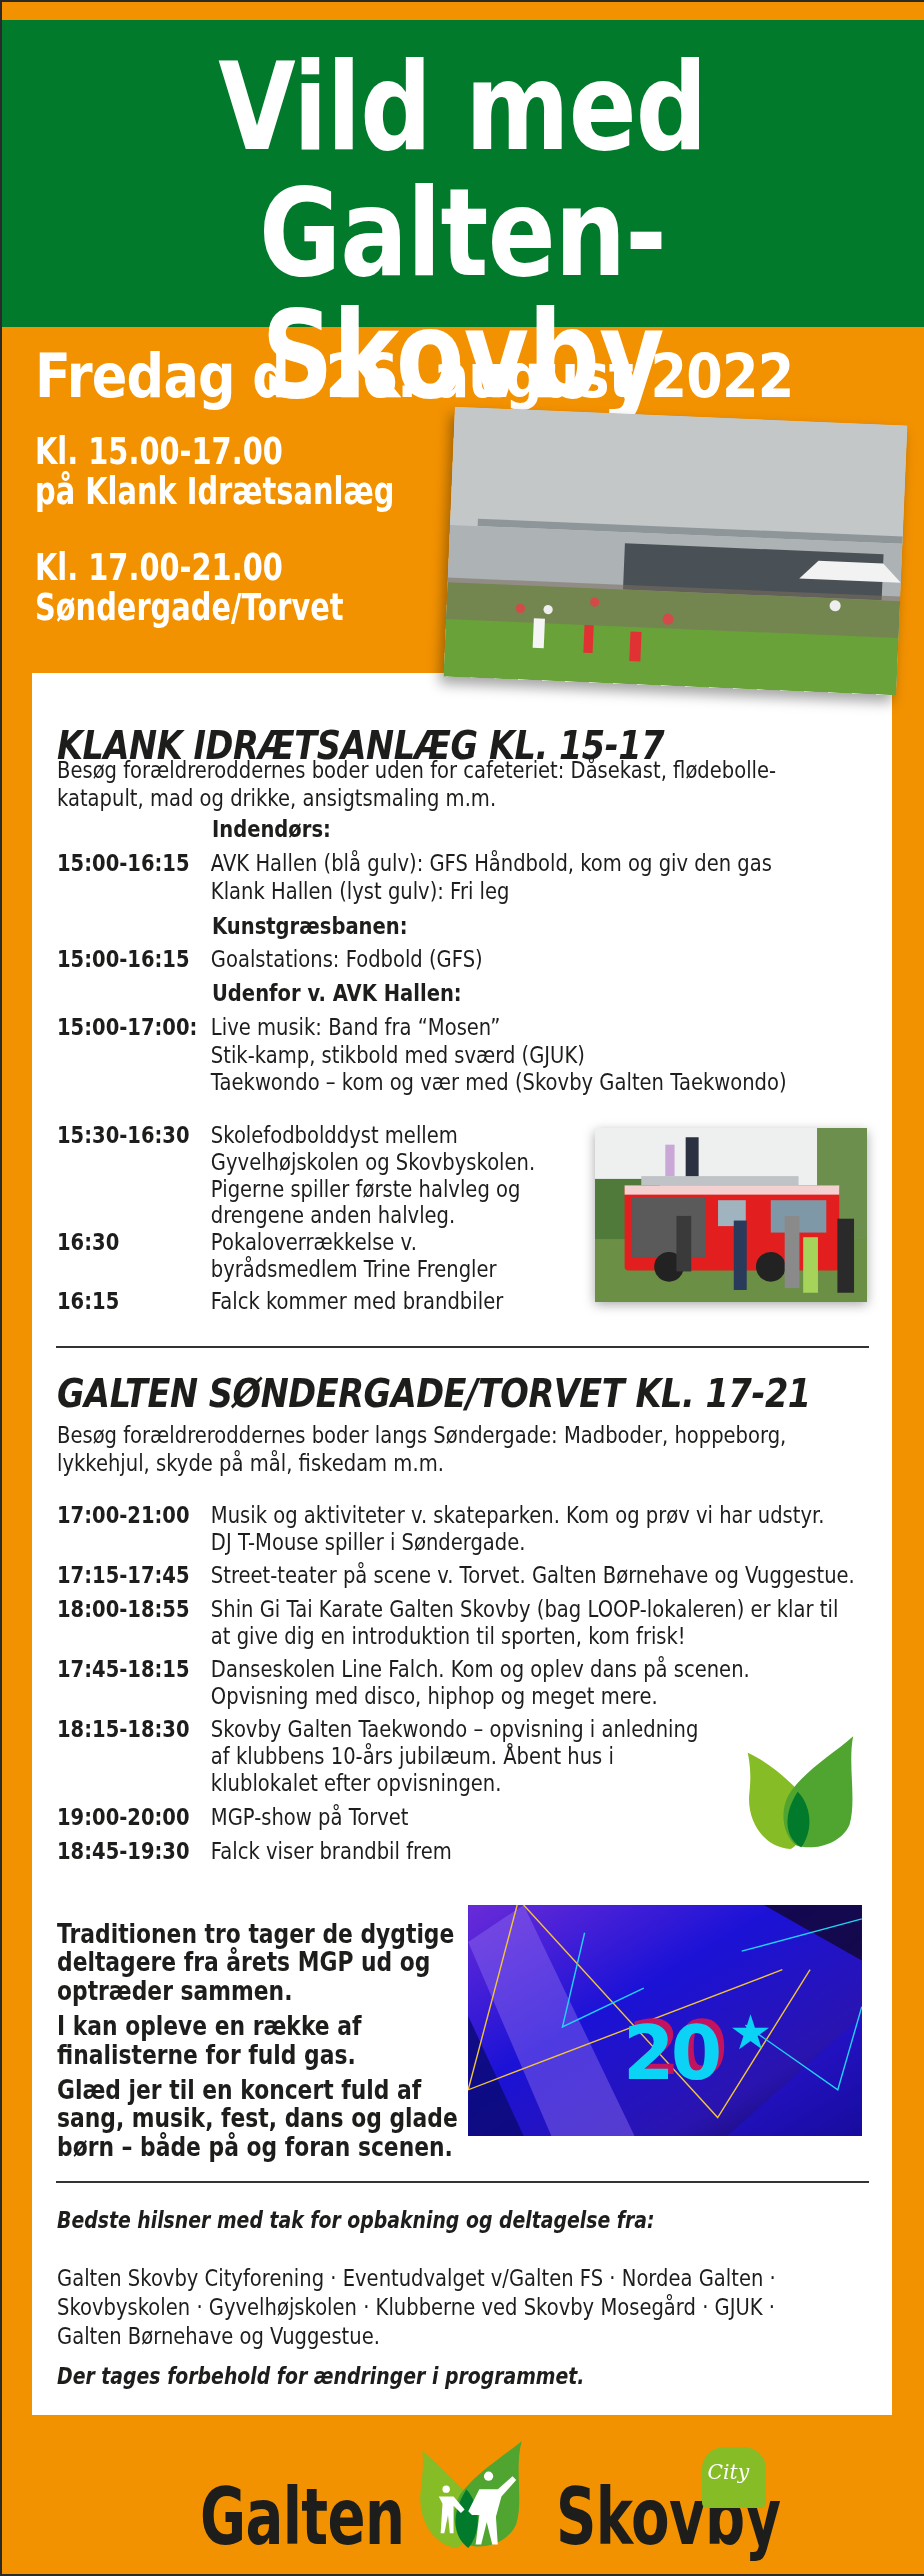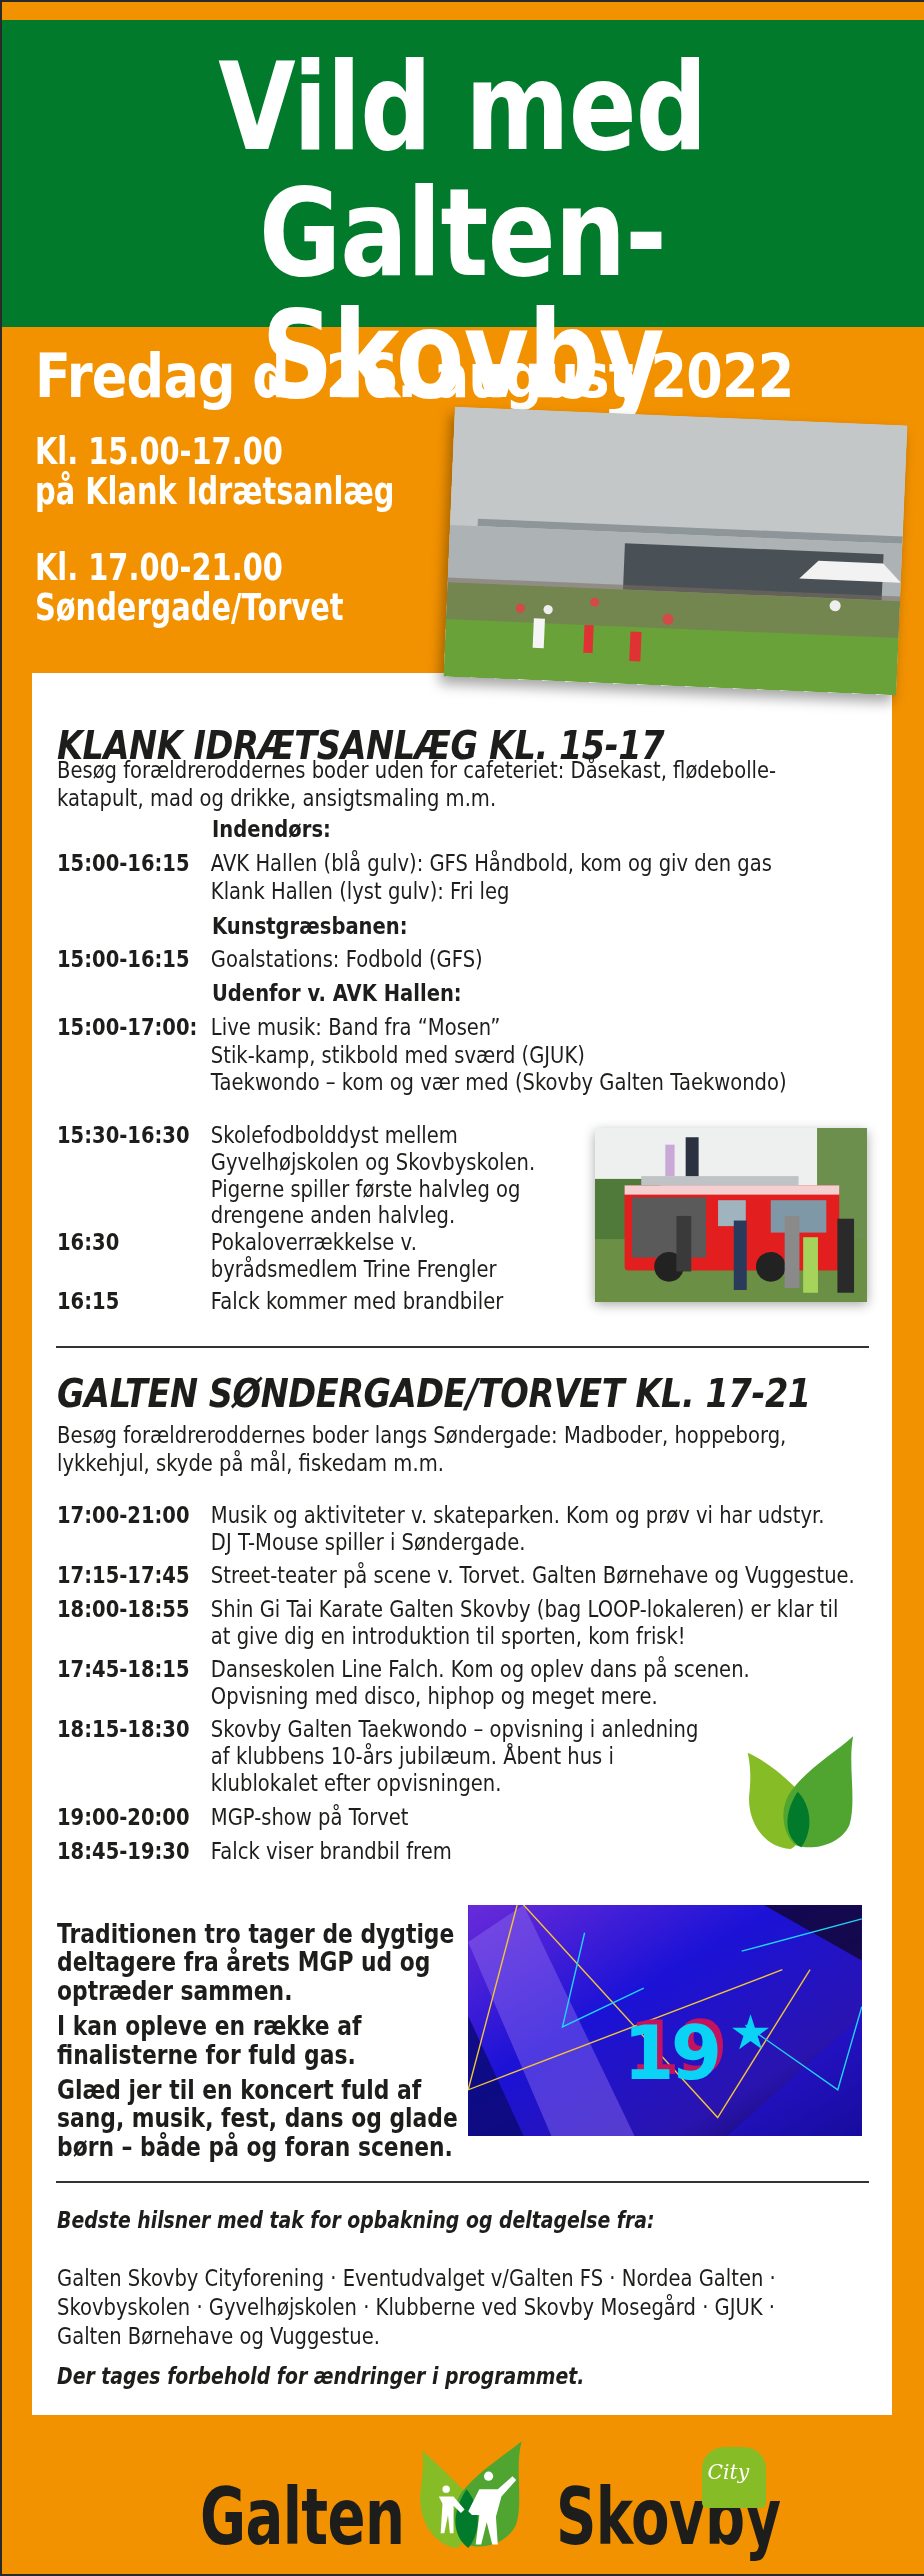--- a/index.html
+++ b/index.html
@@ -217,21 +217,21 @@
     <polygon points="0,40 60,0 180,250 90,250" fill="#8f6cf0" opacity="0.45"></polygon>
     <polygon points="0,120 0,250 60,250" fill="#0a0a70" opacity="0.8"></polygon>
     <polygon points="320,0 426,0 426,60" fill="#120630" opacity="0.8"></polygon>
     <polygon points="280,250 426,120 426,250" fill="#2010d0" opacity="0.6"></polygon>
     <polyline points="53,0 0,200 340,70" fill="none" stroke="#f3c43a" stroke-width="1.5"></polyline>
     <polyline points="60,0 270,230 370,70" fill="none" stroke="#f3c43a" stroke-width="1.5"></polyline>
     <polyline points="126,30 102,132 190,90" fill="none" stroke="#22d3f5" stroke-width="1.5"></polyline>
     <polyline points="296,50 426,15" fill="none" stroke="#22d3f5" stroke-width="1.5"></polyline>
     <polyline points="300,130 400,200 426,110" fill="none" stroke="#22d3f5" stroke-width="1.5"></polyline>
   </svg>
-  <div style="position:absolute;left:155px;top:111px;font-size:74px;font-weight:bold;color:#0bd3f5;font-family:'DejaVu Sans',sans-serif;line-height:1;text-shadow:5.5px -5.5px 0 #c3125e;letter-spacing:-3.7px;">19</div>
+  <div style="position:absolute;left:155px;top:111px;font-size:74px;font-weight:bold;color:#0bd3f5;font-family:'DejaVu Sans',sans-serif;line-height:1;text-shadow:5.5px -5.5px 0 #c3125e;letter-spacing:-3.7px;">20</div>
   <div style="position:absolute;left:261px;top:104px;font-size:48px;color:#0bd3f5;line-height:1;">★</div>
 </div>
 
 <div class="divider" style="top:2181px"></div>
 
 <div class="it" style="top:2207px">Bedste hilsner med tak for opbakning og deltagelse fra:</div>
 <div class="sp" style="top:2264px">Galten Skovby Cityforening · Eventudvalget v/Galten FS · Nordea Galten ·</div>
 <div class="sp" style="top:2293px">Skovbyskolen · Gyvelhøjskolen · Klubberne ved Skovby Mosegård · GJUK ·</div>
 <div class="sp" style="top:2322px">Galten Børnehave og Vuggestue.</div>
 <div class="it" style="top:2363px">Der tages forbehold for ændringer i programmet.</div>

